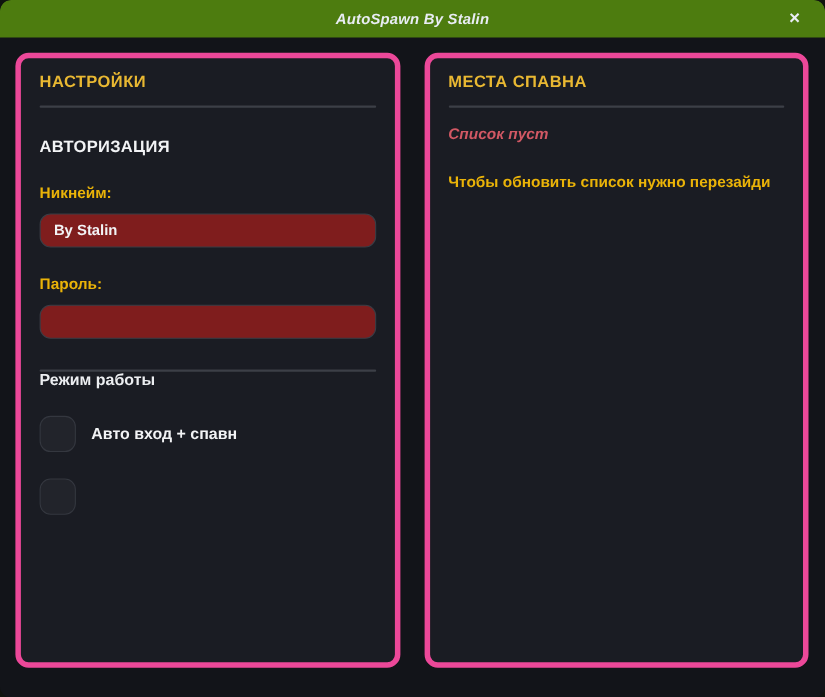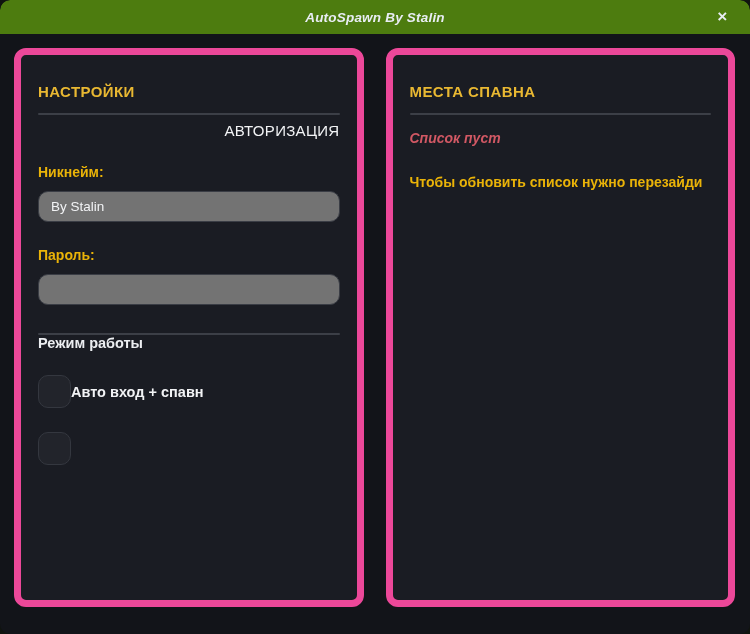--- a/index.html
+++ b/index.html
@@ -38,65 +38,64 @@
   .content{
     flex:1;
     display:flex;
     padding:14px 15px 27px 14px;
     gap:22px;
     box-sizing:border-box;
   }
   .panel{
     flex:1;
     background:#1a1c23;
-    border:7px solid #ec4899;
+    border:5px solid #ec4899;
     border-radius:12px;
-    padding:28px 17px;
+    padding:13px 17px;
     box-sizing:border-box;
     overflow:hidden;
   }
   .panel-title{
     font-size:15px;font-weight:bold;letter-spacing:.4px;
     color:#e9b832;
   }
   .divider{
     height:2px;background:#3c3f47;border-radius:1px;
     margin-top:13px;
   }
   .section-title{
-    margin-top:7px;
-    font-size:15px;font-weight:normal;letter-spacing:.3px;
+    margin-top:27px;
+    font-size:15px;font-weight:bold;letter-spacing:.3px;
     color:#f2f3f5;
-    text-align:right;
   }
   .field-label{
     margin-top:25px;
     font-size:14px;font-weight:bold;
     color:#eab308;
   }
   .text-input{
     margin-top:11px;
     width:100%;height:31px;
     box-sizing:border-box;
-    background:#737373;
+    background:#7f1d1d;
     border:1px solid #3a3d45;
     border-radius:10px;
-    color:#f2f3f5;font-size:13.5px;font-weight:normal;
+    color:#f2f3f5;font-size:13.5px;font-weight:bold;
     font-family:"Liberation Sans","DejaVu Sans",sans-serif;
     padding:0 12px;
     outline:none;
   }
   .divider.section-gap{margin-top:28px;}
   .mode-title{
     font-size:14.5px;font-weight:bold;
     color:#eceef1;
   }
   .check-row{
     margin-top:24px;
-    display:flex;align-items:center;
+    display:flex;align-items:center;gap:14px;
   }
   .checkbox{
     width:33px;height:33px;flex:0 0 33px;
     background:#22242b;
     border:1px solid #34373f;
     border-radius:10px;
     box-sizing:border-box;
     cursor:pointer;
   }
   .check-label{

